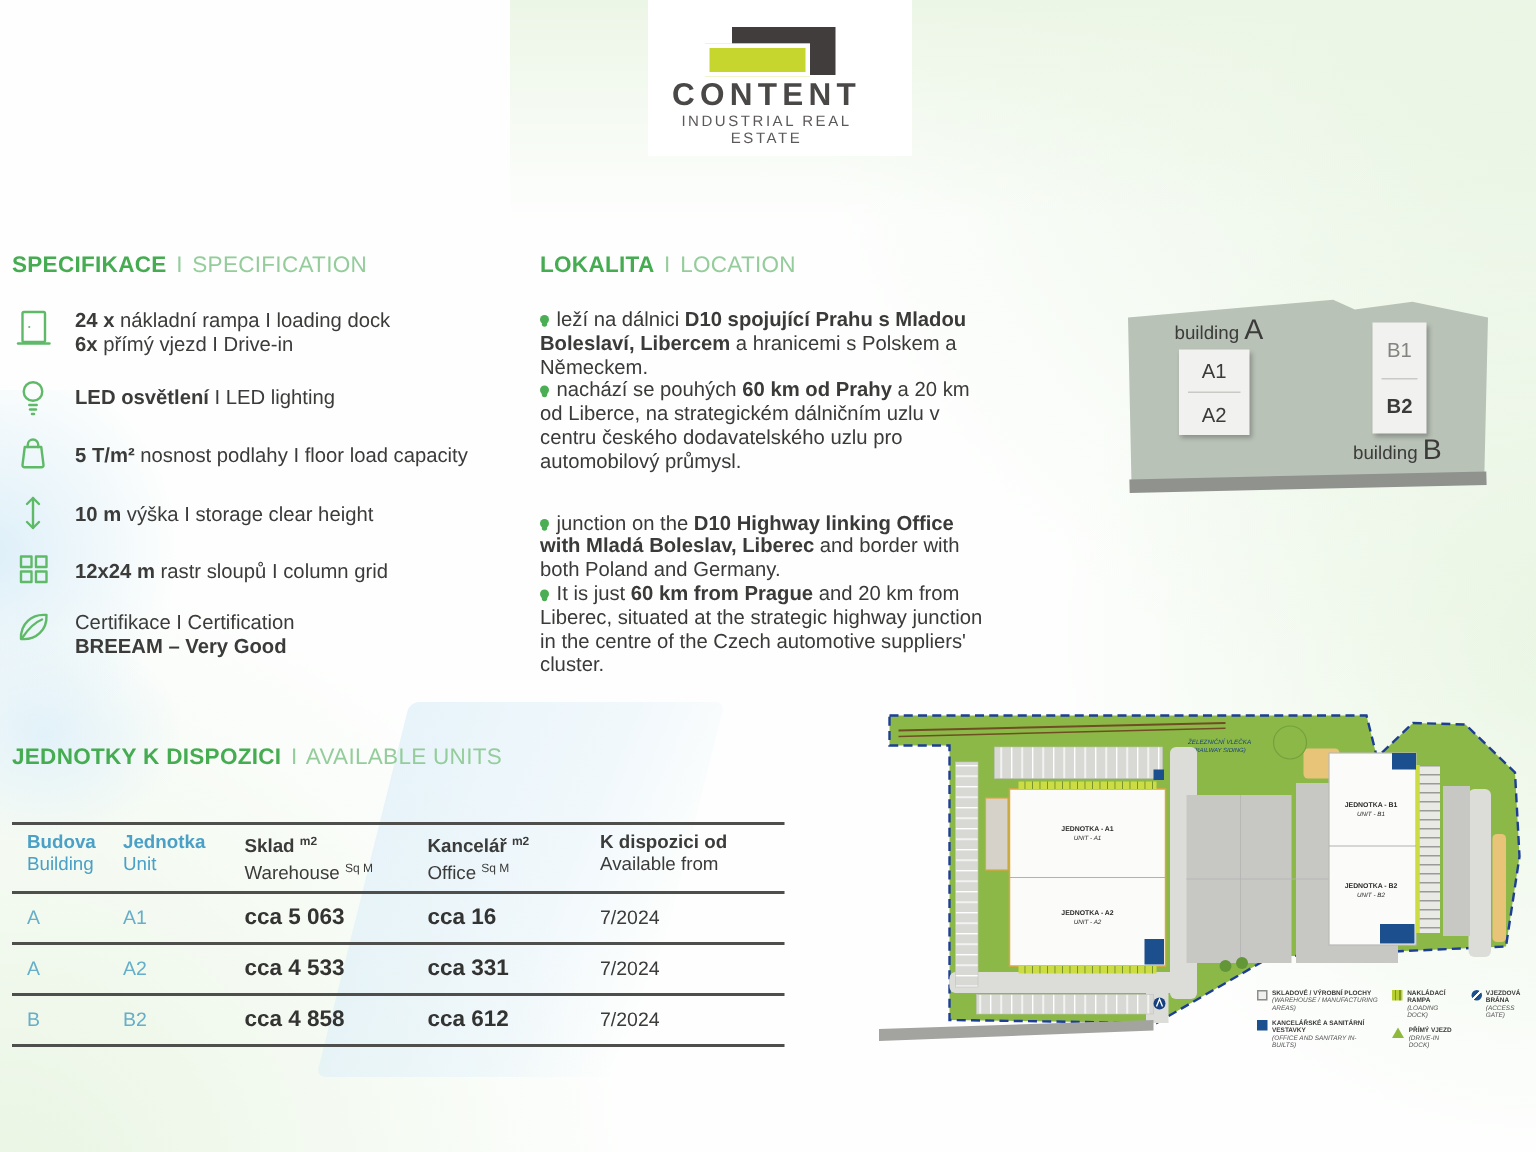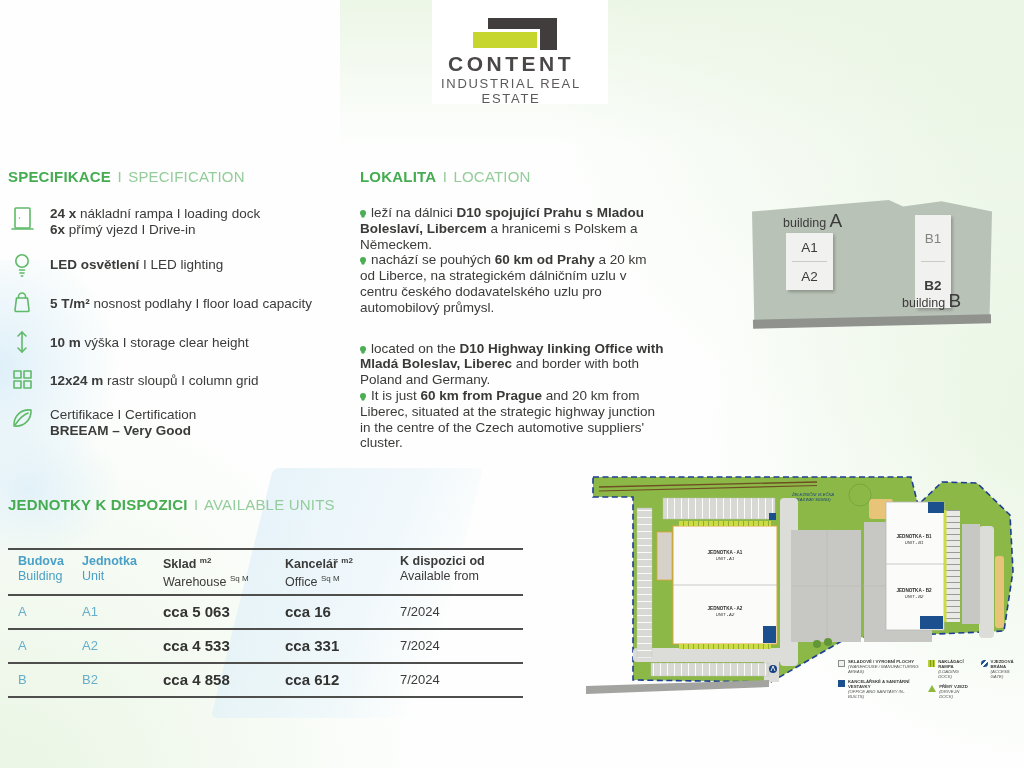--- a/index.html
+++ b/index.html
@@ -30,21 +30,21 @@
   .logo-white { left:432px; top:0; width:176px; height:104px; background:#fff; z-index:1; }
   .content { z-index:2; }
 
   
   .logo-dark { left:488px; top:18px; width:69px; height:32px; background:#413d3d; z-index:2; }
   .logo-lime { left:470px; top:29px; width:70px; height:22px; background:#c7d62e;
     border:3px solid #fff; z-index:3; }
   .logo-name { left:441px; top:52px; width:140px; text-align:center;
     font-size:21px; font-weight:bold; letter-spacing:3.5px; color:#4a4747; z-index:3; }
   .logo-tagline { left:441px; top:76px; width:140px; text-align:center;
-    font-size:13px; letter-spacing:1.7px; color:#5c5959; z-index:3; }
+    font-size:10px; letter-spacing:1.7px; color:#5c5959; z-index:3; }
 
   
   .sec-title { font-size:15px; letter-spacing:.2px; }
   .sec-title .cz { color:#45ac51; font-weight:bold;text-align:center; }
   .sec-title .sep { color:#94cd9b; font-weight:normal; padding:0 2px; }
   .sec-title .en { color:#94cd9b; font-weight:normal; }
 
   
   .spec-row { position:absolute; left:8px; width:340px; }
   .spec-icon { position:absolute; left:2px; top:0; width:26px; height:28px; }
@@ -204,34 +204,34 @@
 
 <div class="abs content sec-title" style="left:360px; top:168px;">
   <span class="cz">LOKALITA</span>
   <span class="sep">I</span>
   <span class="en">LOCATION</span>
 </div>
 
 <div class="abs content loc-body">
   <p><span class="pin"></span><span>leží na dálnici </span><span class="b">D10 spojující Prahu s Mladou Boleslaví, Libercem</span><span> a hranicemi s Polskem a Německem.</span></p>
   <p><span class="pin"></span><span>nachází se pouhých </span><span class="b">60 km od Prahy</span><span> a 20 km od Liberce, na strategickém dálničním uzlu v centru českého dodavatelského uzlu pro automobilový průmysl.</span></p>
-  <p class="loc-en"><span class="pin"></span><span>located on the </span><span class="b">D10 Highway linking Office with Mladá Boleslav, Liberec</span><span> and border with both Poland and Germany.</span></p>
+  <p class="loc-en"><span class="pin"></span><span>junction on the </span><span class="b">D10 Highway linking Office with Mladá Boleslav, Liberec</span><span> and border with both Poland and Germany.</span></p>
   <p><span class="pin"></span><span>It is just </span><span class="b">60 km from Prague</span><span> and 20 km from Liberec, situated at the strategic highway junction in the centre of the Czech automotive suppliers' cluster.</span></p>
 </div>
 
 <div class="abs content diagram">
   <div class="dg-poly"></div>
   <div class="dg-road"></div>
   <div class="dg-label" style="left:31px; top:14px;"><span>building </span><span class="big">A</span></div>
   <div class="dg-box" style="left:34px; top:37px; width:47px; height:57px;">
     <div class="dg-cell">A1</div>
     <div class="dg-div"></div>
     <div class="dg-cell">A2</div>
   </div>
-  <div class="dg-box" style="left:163px; top:19px; width:36px; height:93px;">
+  <div class="dg-box" style="left:163px; top:19px; width:36px; height:74px;">
     <div class="dg-cell dim">B1</div>
     <div class="dg-div"></div>
     <div class="dg-cell b">B2</div>
   </div>
   <div class="dg-label" style="left:150px; top:94px;"><span>building </span><span class="big">B</span></div>
 </div>
 
 <div class="abs content sec-title units-head">
   <span class="cz">JEDNOTKY K DISPOZICI</span>
   <span class="sep">I</span>

